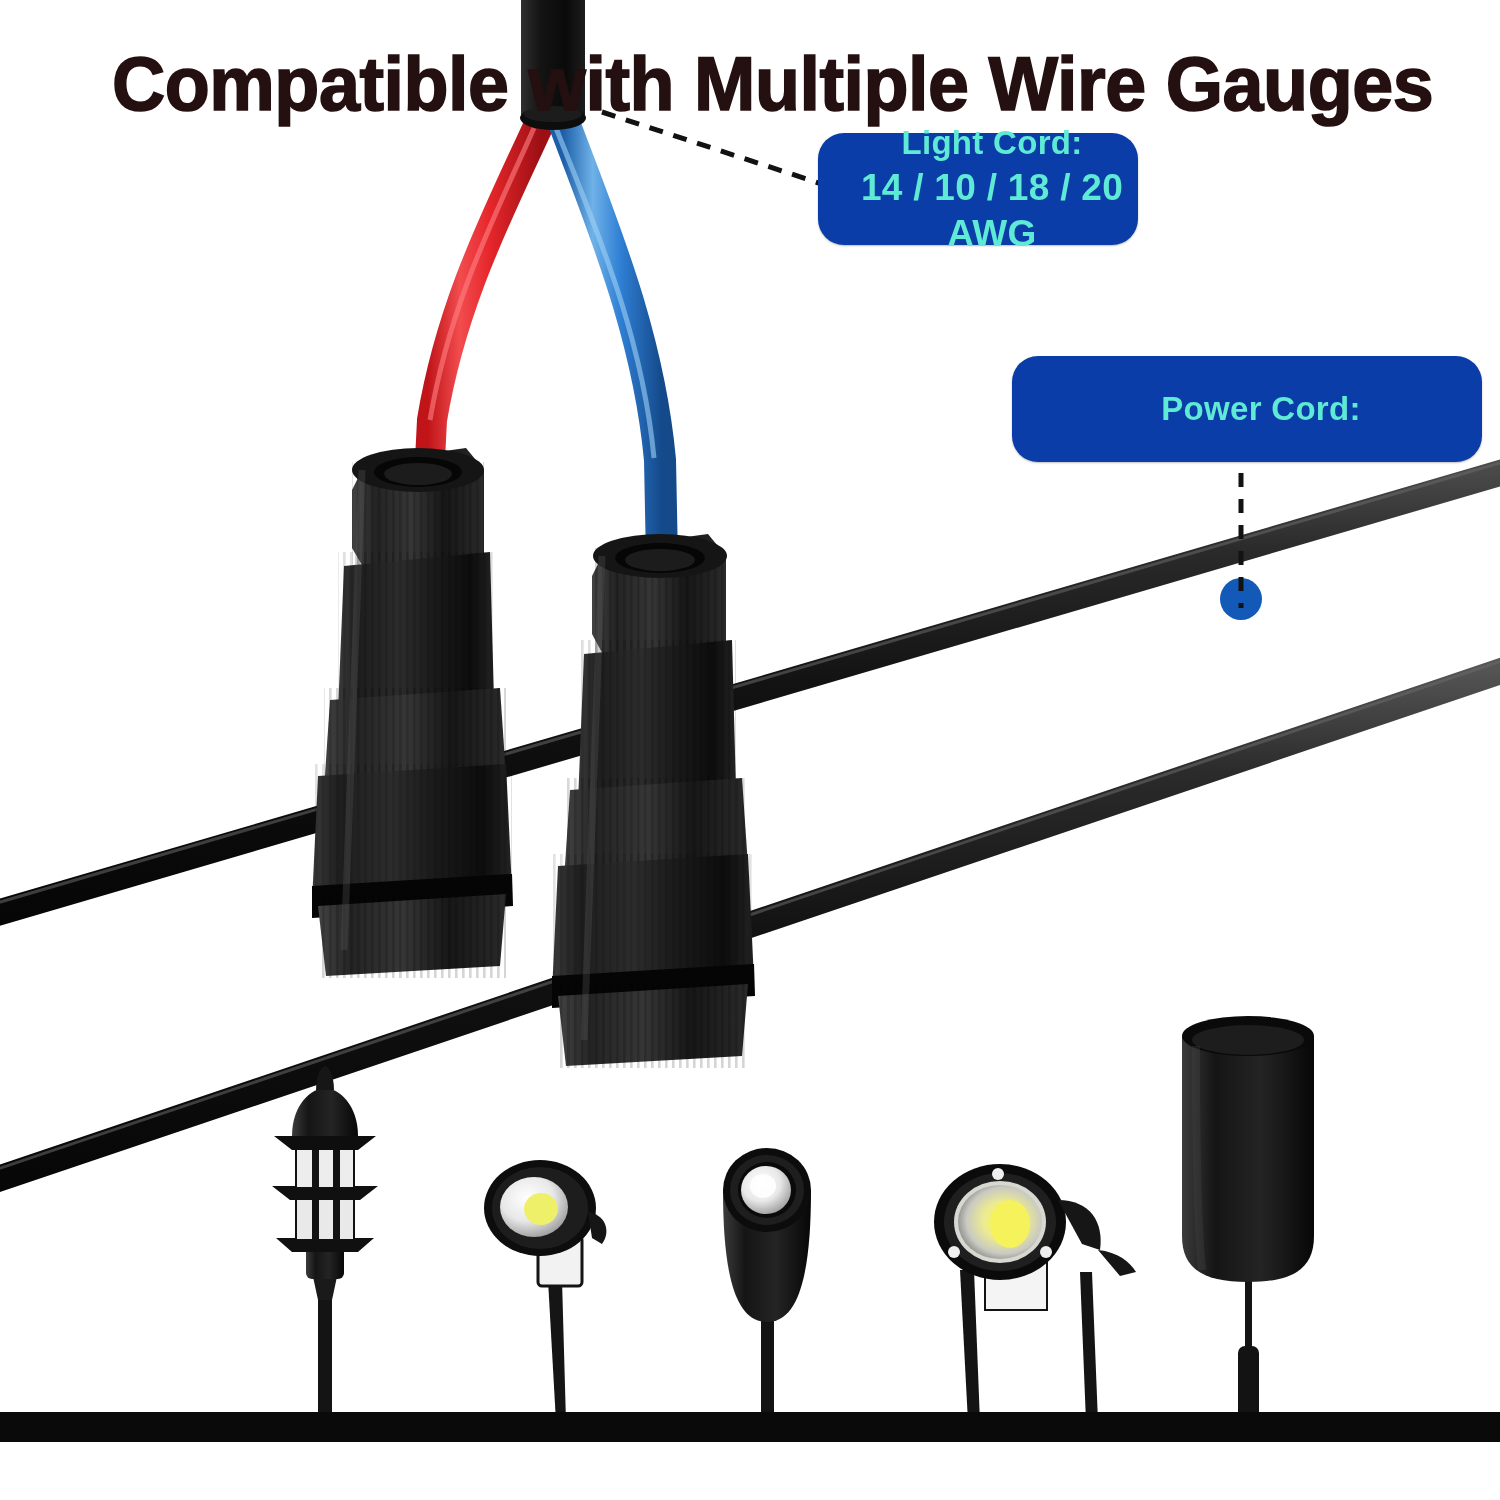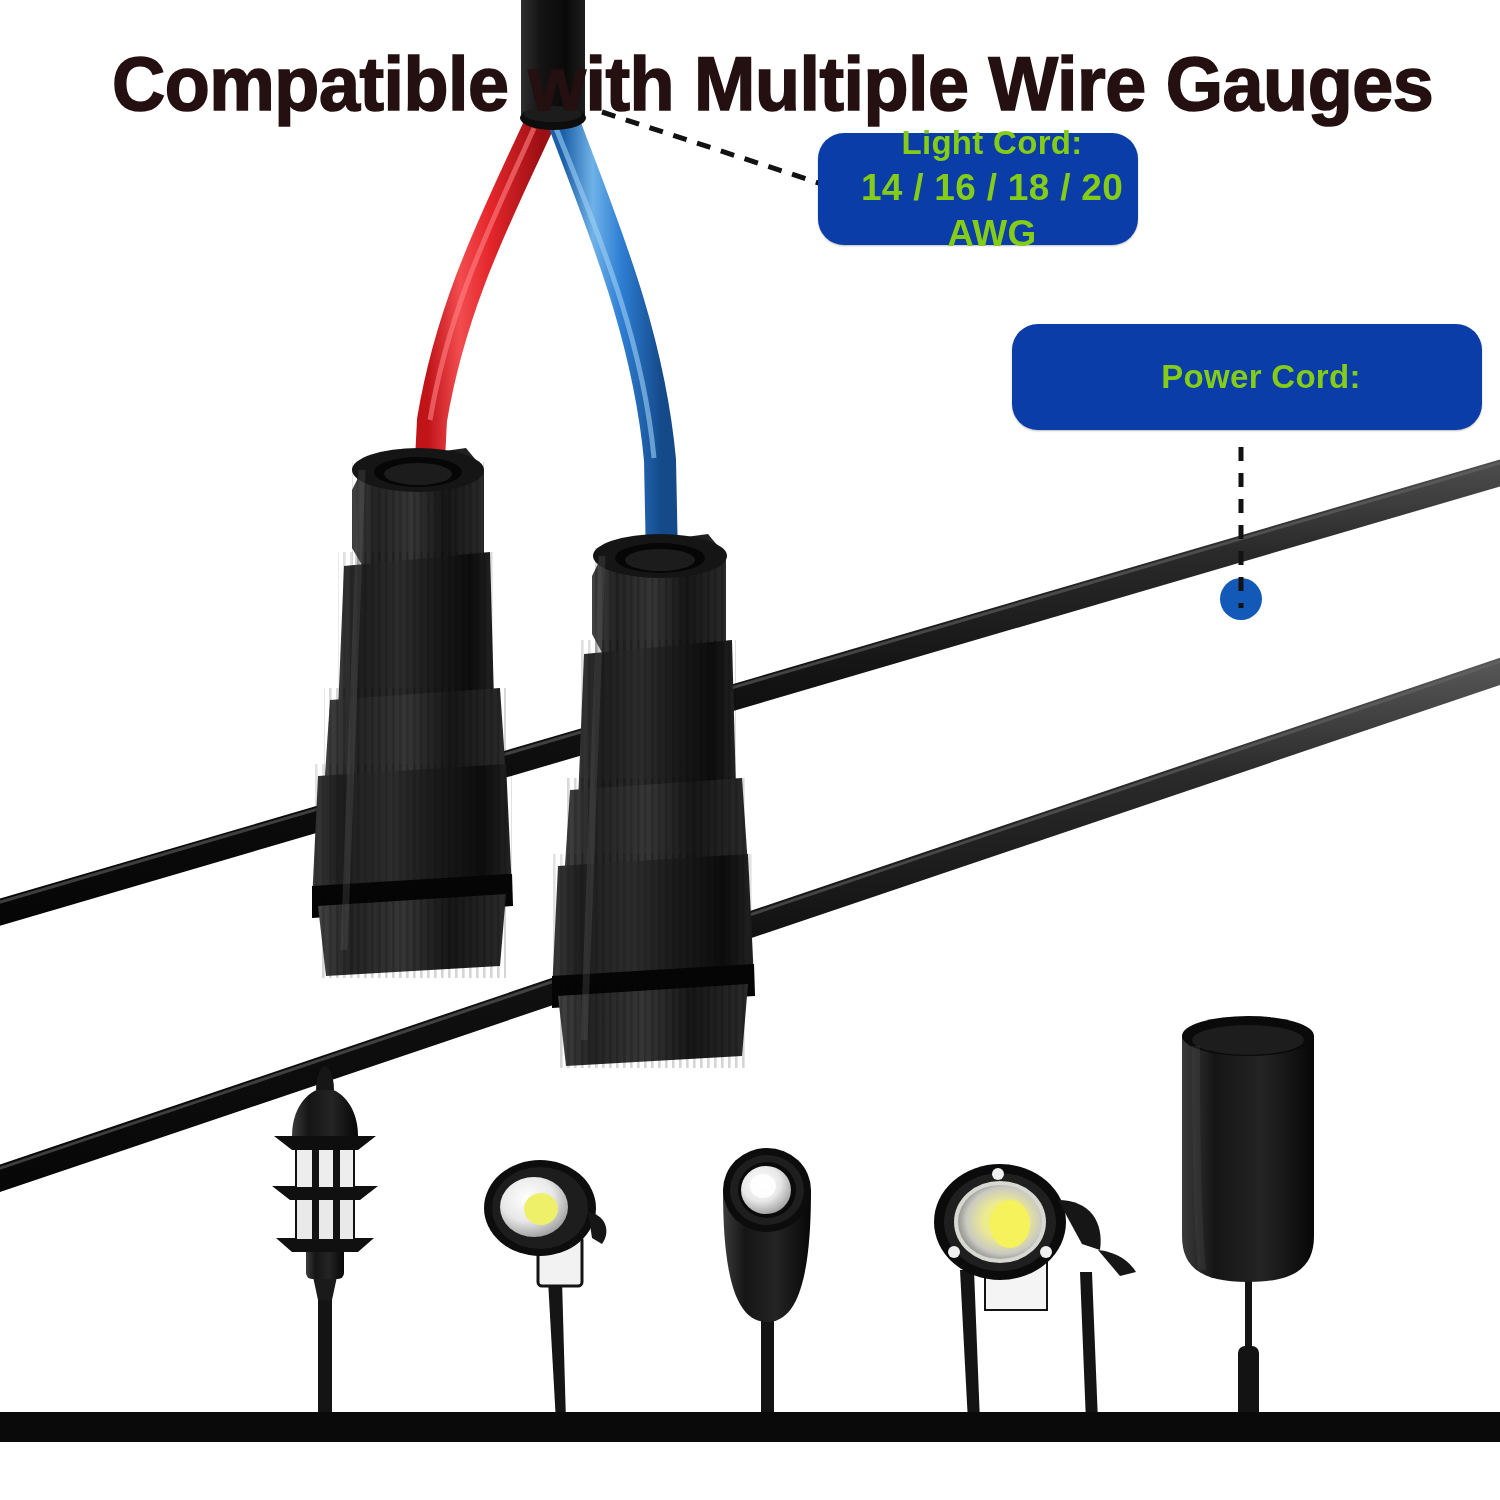--- a/index.html
+++ b/index.html
@@ -33,37 +33,37 @@
     white-space: nowrap;
     z-index: 40;
     -webkit-text-stroke: 1.6px #241010;
   }
 
   
   .badge {
     position: absolute;
     background: #0b3da8;
     border-radius: 26px;
-    color: #84cc16;
+    color: #5eead4;
     text-align: center;
     font-weight: bold;
     box-sizing: border-box;
     z-index: 35;
     box-shadow: 0 1px 2px rgba(0,0,0,0.25);
     display: flex;
     flex-direction: column;
     align-items: center;
     justify-content: center;
     padding-left: 28px;
   }
   .badge .line1 { font-size: 33px; line-height: 44px; letter-spacing: 0.3px; }
   .badge .line2 { font-size: 37px; line-height: 46px; letter-spacing: 0.3px; }
 
   #badge-light { left: 818px; top: 133px; width: 320px; height: 112px; }
-  #badge-power { left: 1012px; top: 324px; width: 470px; height: 106px; }
+  #badge-power { left: 1012px; top: 356px; width: 470px; height: 106px; }
 
   
   .leader { position: absolute; z-index: 34; }
   #leader-light {
     left: 600px; top: 108px;
     width: 230px; height: 82px;
   }
   #leader-power {
     left: 1225px; top: 445px;
     width: 30px; height: 165px;
@@ -332,21 +332,21 @@
   </svg>
 
   <svg class="leader" id="leader-power" viewBox="0 0 30 165">
     <path d="M 16 2 L 16 163" stroke="#121212" stroke-width="5" stroke-dasharray="14 12" fill="none" stroke-linecap="butt"></path>
   </svg>
 
   <div class="bluedot"></div>
 
   <div class="badge" id="badge-light">
     <span class="line1">Light Cord:</span>
-    <span class="line2">14 / 16 / 18 / 20 AWG</span>
+    <span class="line2">14 / 10 / 18 / 20 AWG</span>
   </div>
 
   <div class="badge" id="badge-power">
     <span class="line1">Power Cord:</span>
   </div>
 
   <div id="title">Compatible with Multiple Wire Gauges</div>
 
 </div>
 

